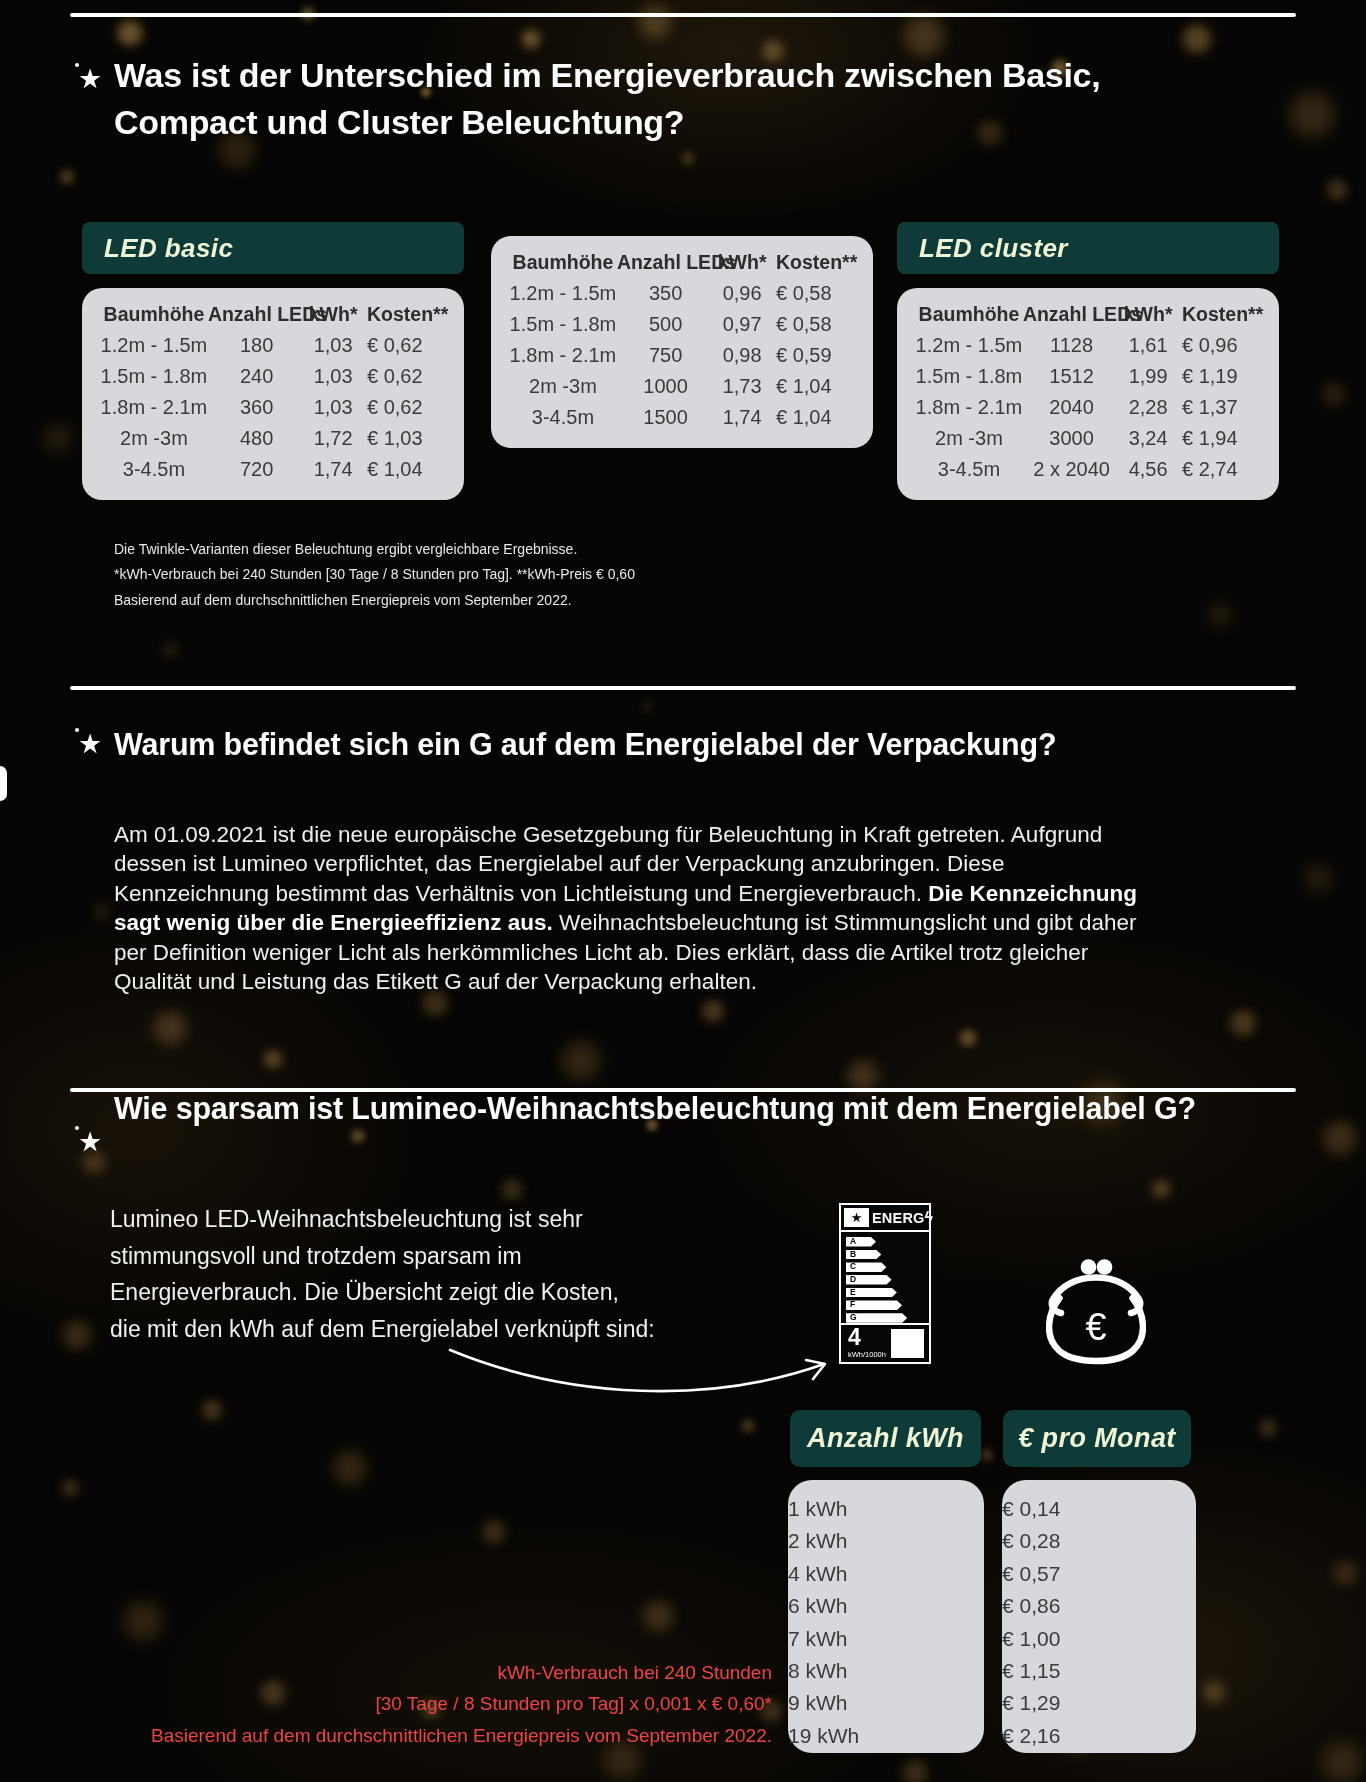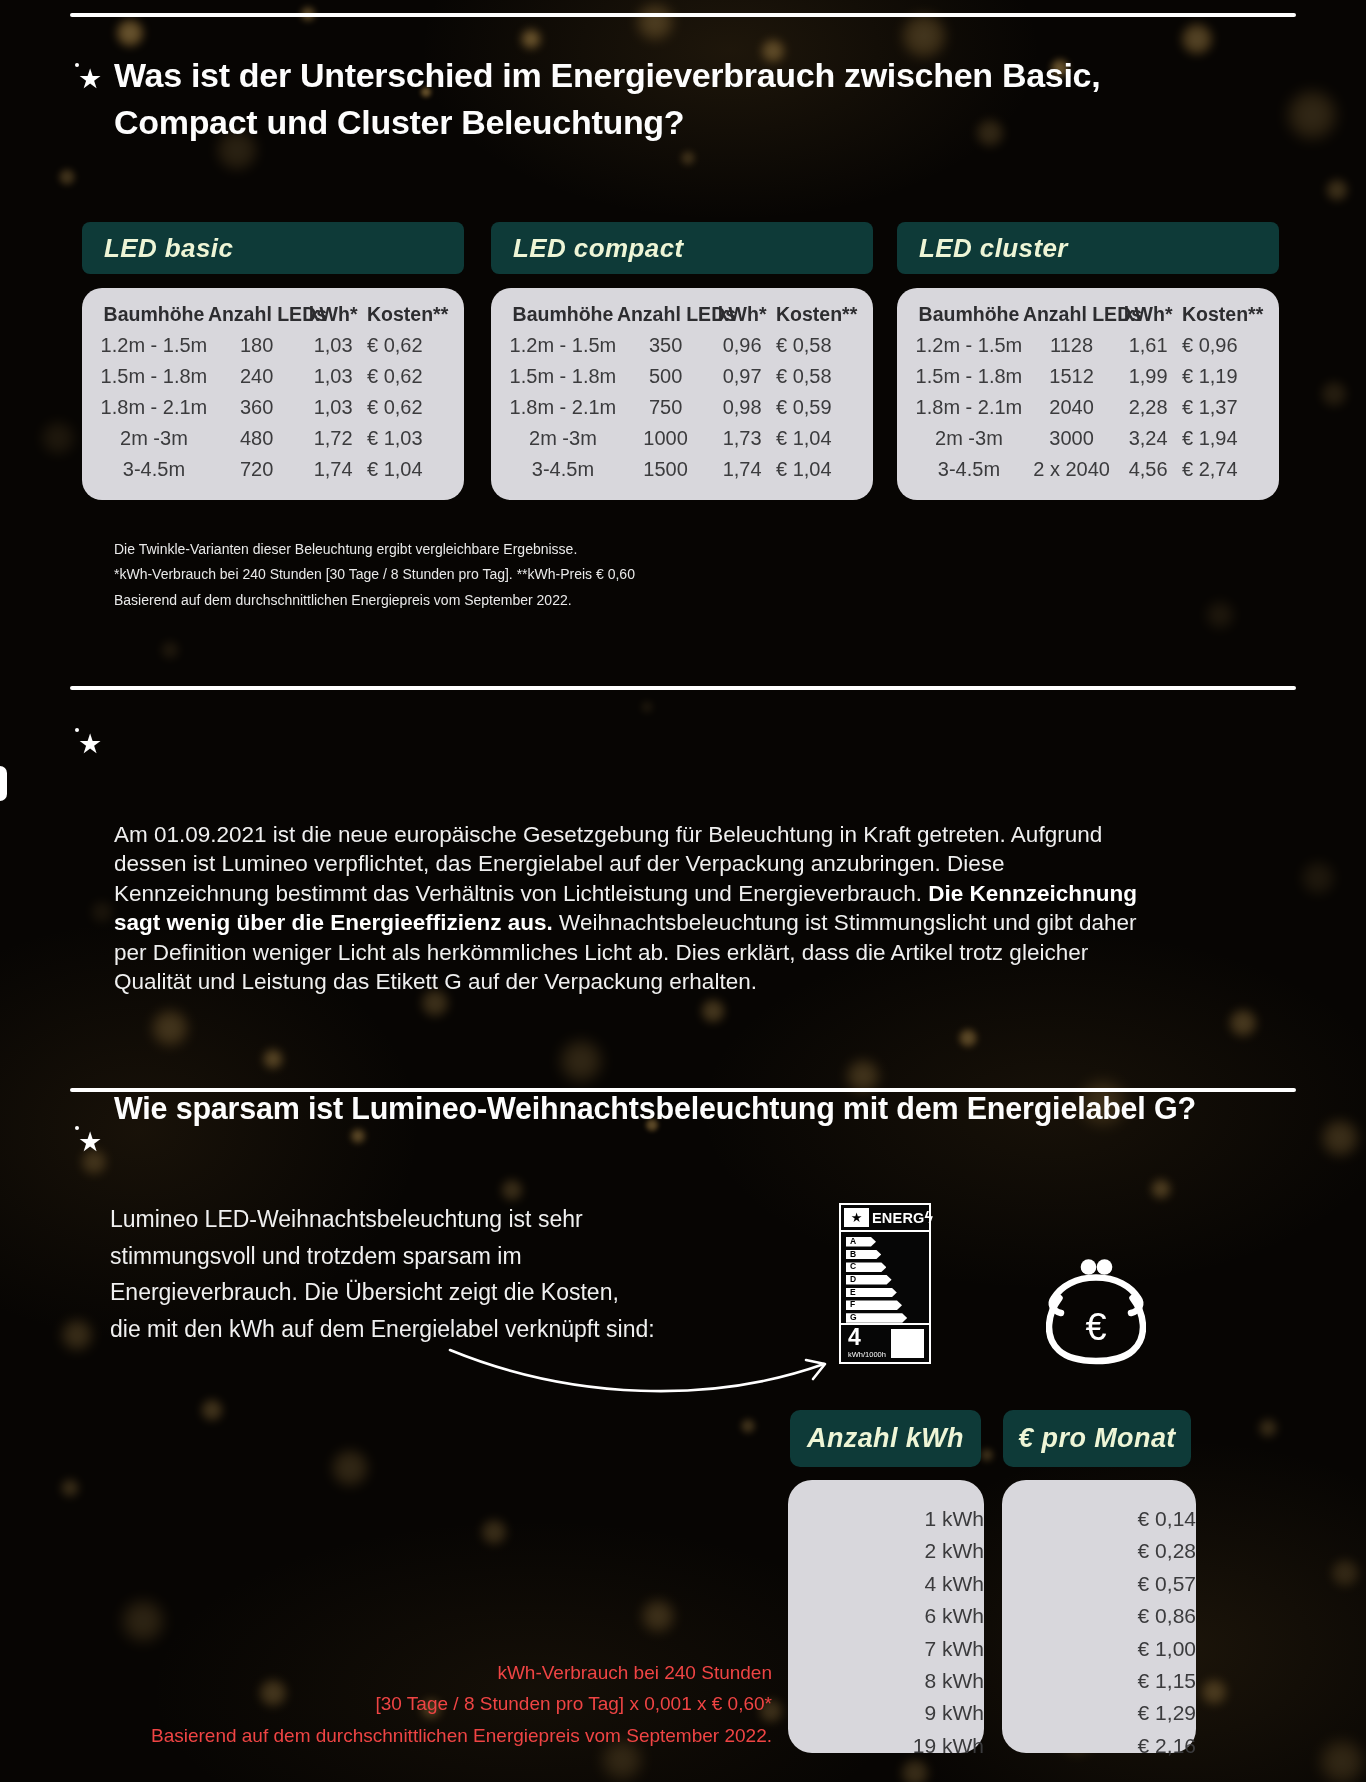--- a/index.html
+++ b/index.html
@@ -78,21 +78,21 @@
   .eunit { position:absolute; left:7px; top:25px; font-size:7.5px; color:#fff; }
   .ebox { position:absolute; right:5px; top:4px; width:33px; height:29px; background:#fff; }
 
   .purse { position:absolute; left:1046px; top:1256px; }
 
   .kwh-header { position:absolute; top:1410px; height:57px; background:#0e3a38;
     border-radius:10px; color:#eef5d6; font-style:italic; font-weight:600;
     font-size:27px; line-height:57px; text-align:center; letter-spacing:.4px; }
   .kh1 { left:790px; width:191px; } .kh2 { left:1003px; width:188px; }
   .kwh-body { position:absolute; top:1480px; height:273px; background:#d8d7dc;
-    border-radius:24px; box-sizing:border-box; padding-top:23px; text-align:right; }
+    border-radius:24px; box-sizing:border-box; padding-top:13px; text-align:left; }
   .kb1 { left:788px; width:196px; } .kb2 { left:1002px; width:194px; }
   .kwh-row { font-size:21px; line-height:32.4px; color:#3b3b3d; }
 
   .footnote2 { position:absolute; left:100px; top:1657px; width:672px; text-align:right;
     color:#ef4444; font-size:19px; line-height:31.4px; white-space:pre-line; }
 </style>
 </head>
 <body>
 
 <div class="page">
@@ -195,21 +195,20 @@
           <div class="lt-cell c2">1,72</div>
           <div class="lt-cell c3">€ 1,03</div>
           <div class="lt-cell c0">3-4.5m</div>
           <div class="lt-cell c1">720</div>
           <div class="lt-cell c2">1,74</div>
           <div class="lt-cell c3">€ 1,04</div>
         </div>
       </div>
   </div>
   <div class="led-table t1">
-    <div class="lt-header">LED compact</div>
     <div class="lt-body">
         <div class="lt-grid">
           <div class="lt-cell lt-head c0">Baumhöhe</div>
           <div class="lt-cell lt-head c1">Anzahl LEDs</div>
           <div class="lt-cell lt-head c2">kWh*</div>
           <div class="lt-cell lt-head c3">Kosten**</div>
           <div class="lt-cell c0">1.2m - 1.5m</div>
           <div class="lt-cell c1">350</div>
           <div class="lt-cell c2">0,96</div>
           <div class="lt-cell c3">€ 0,58</div>
@@ -262,20 +261,21 @@
           <div class="lt-cell c3">€ 2,74</div>
         </div>
       </div>
   </div>
 
   <div class="footnote1">Die Twinkle-Varianten dieser Beleuchtung ergibt vergleichbare Ergebnisse.
 *kWh-Verbrauch bei 240 Stunden [30 Tage / 8 Stunden pro Tag]. **kWh-Preis € 0,60
 Basierend auf dem durchschnittlichen Energiepreis vom September 2022.</div>
 
   <span class="sstar st2">★</span>
+  <div class="h-sec h2">Warum befindet sich ein G auf dem Energielabel der Verpackung?</div>
   <div class="para2"><span>Am 01.09.2021 ist die neue europäische Gesetzgebung für Beleuchtung in Kraft getreten. Aufgrund dessen ist Lumineo verpflichtet, das Energielabel auf der Verpackung anzubringen. Diese Kennzeichnung bestimmt das Verhältnis von Lichtleistung und Energieverbrauch. </span><b>Die Kennzeichnung sagt wenig über die Energieeffizienz aus.</b><span> Weihnachtsbeleuchtung ist Stimmungslicht und gibt daher per Definition weniger Licht als herkömmliches Licht ab. Dies erklärt, dass die Artikel trotz gleicher Qualität und Leistung das Etikett G auf der Verpackung erhalten.</span></div>
 
   <span class="sstar st3">★</span>
   <div class="h-sec h3">Wie sparsam ist Lumineo-Weihnachtsbeleuchtung mit dem Energielabel G?</div>
   <div class="para3">Lumineo LED-Weihnachtsbeleuchtung ist sehr
 stimmungsvoll und trotzdem sparsam im
 Energieverbrauch. Die Übersicht zeigt die Kosten,
 die mit den kWh auf dem Energielabel verknüpft sind:</div>
 
   <svg class="carrow" width="400" height="80" viewBox="0 0 400 80">

